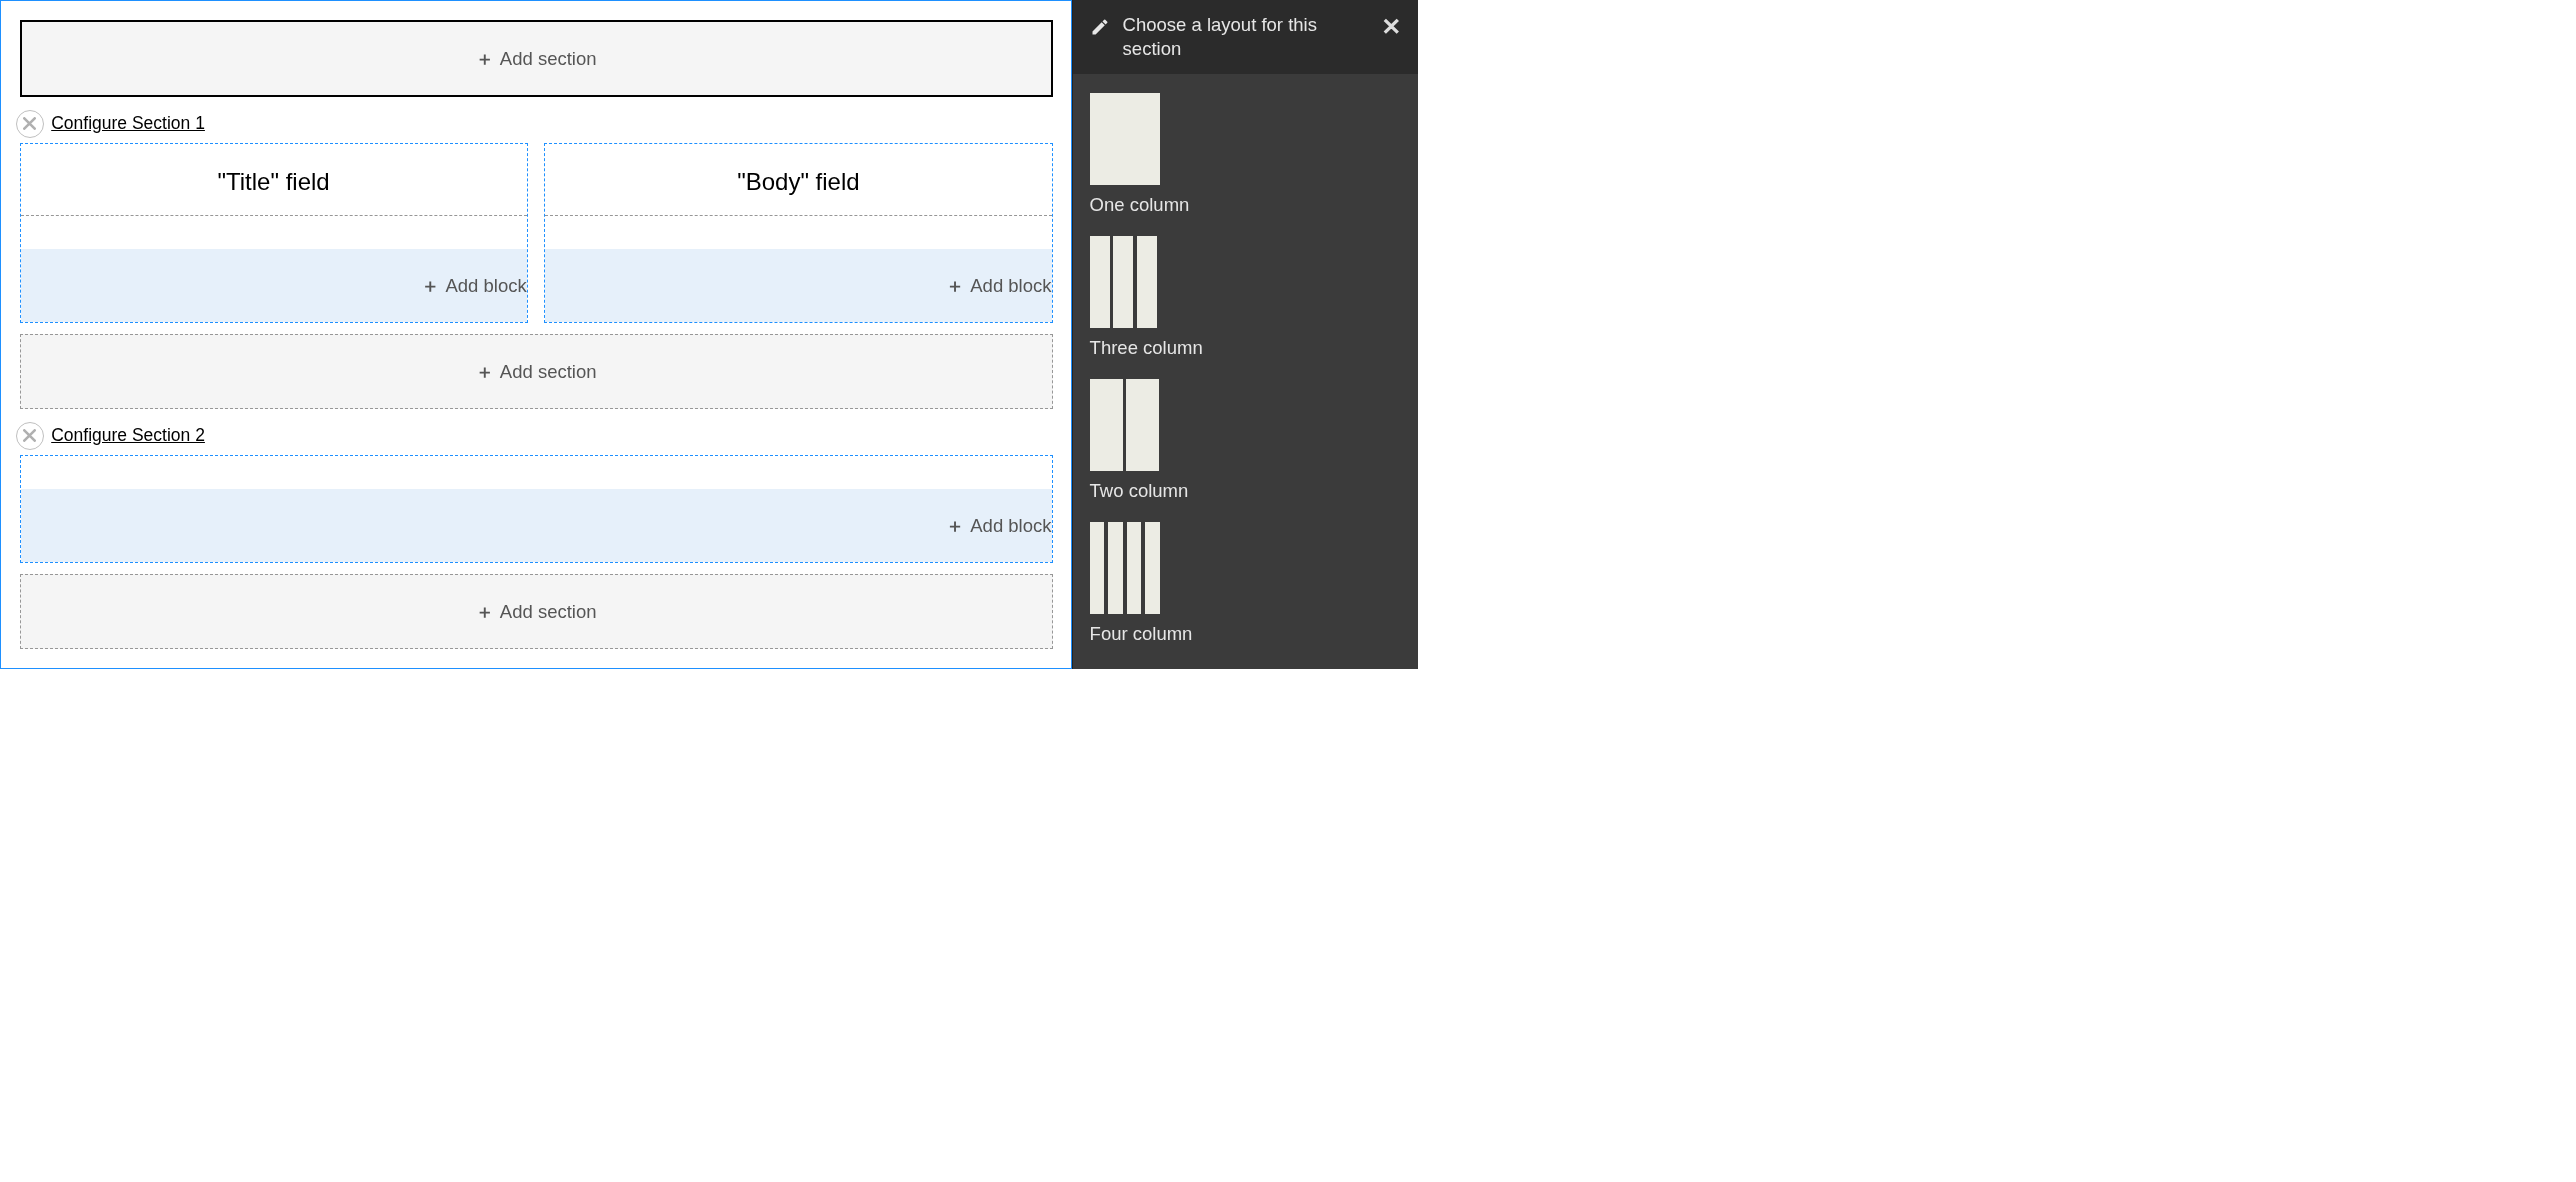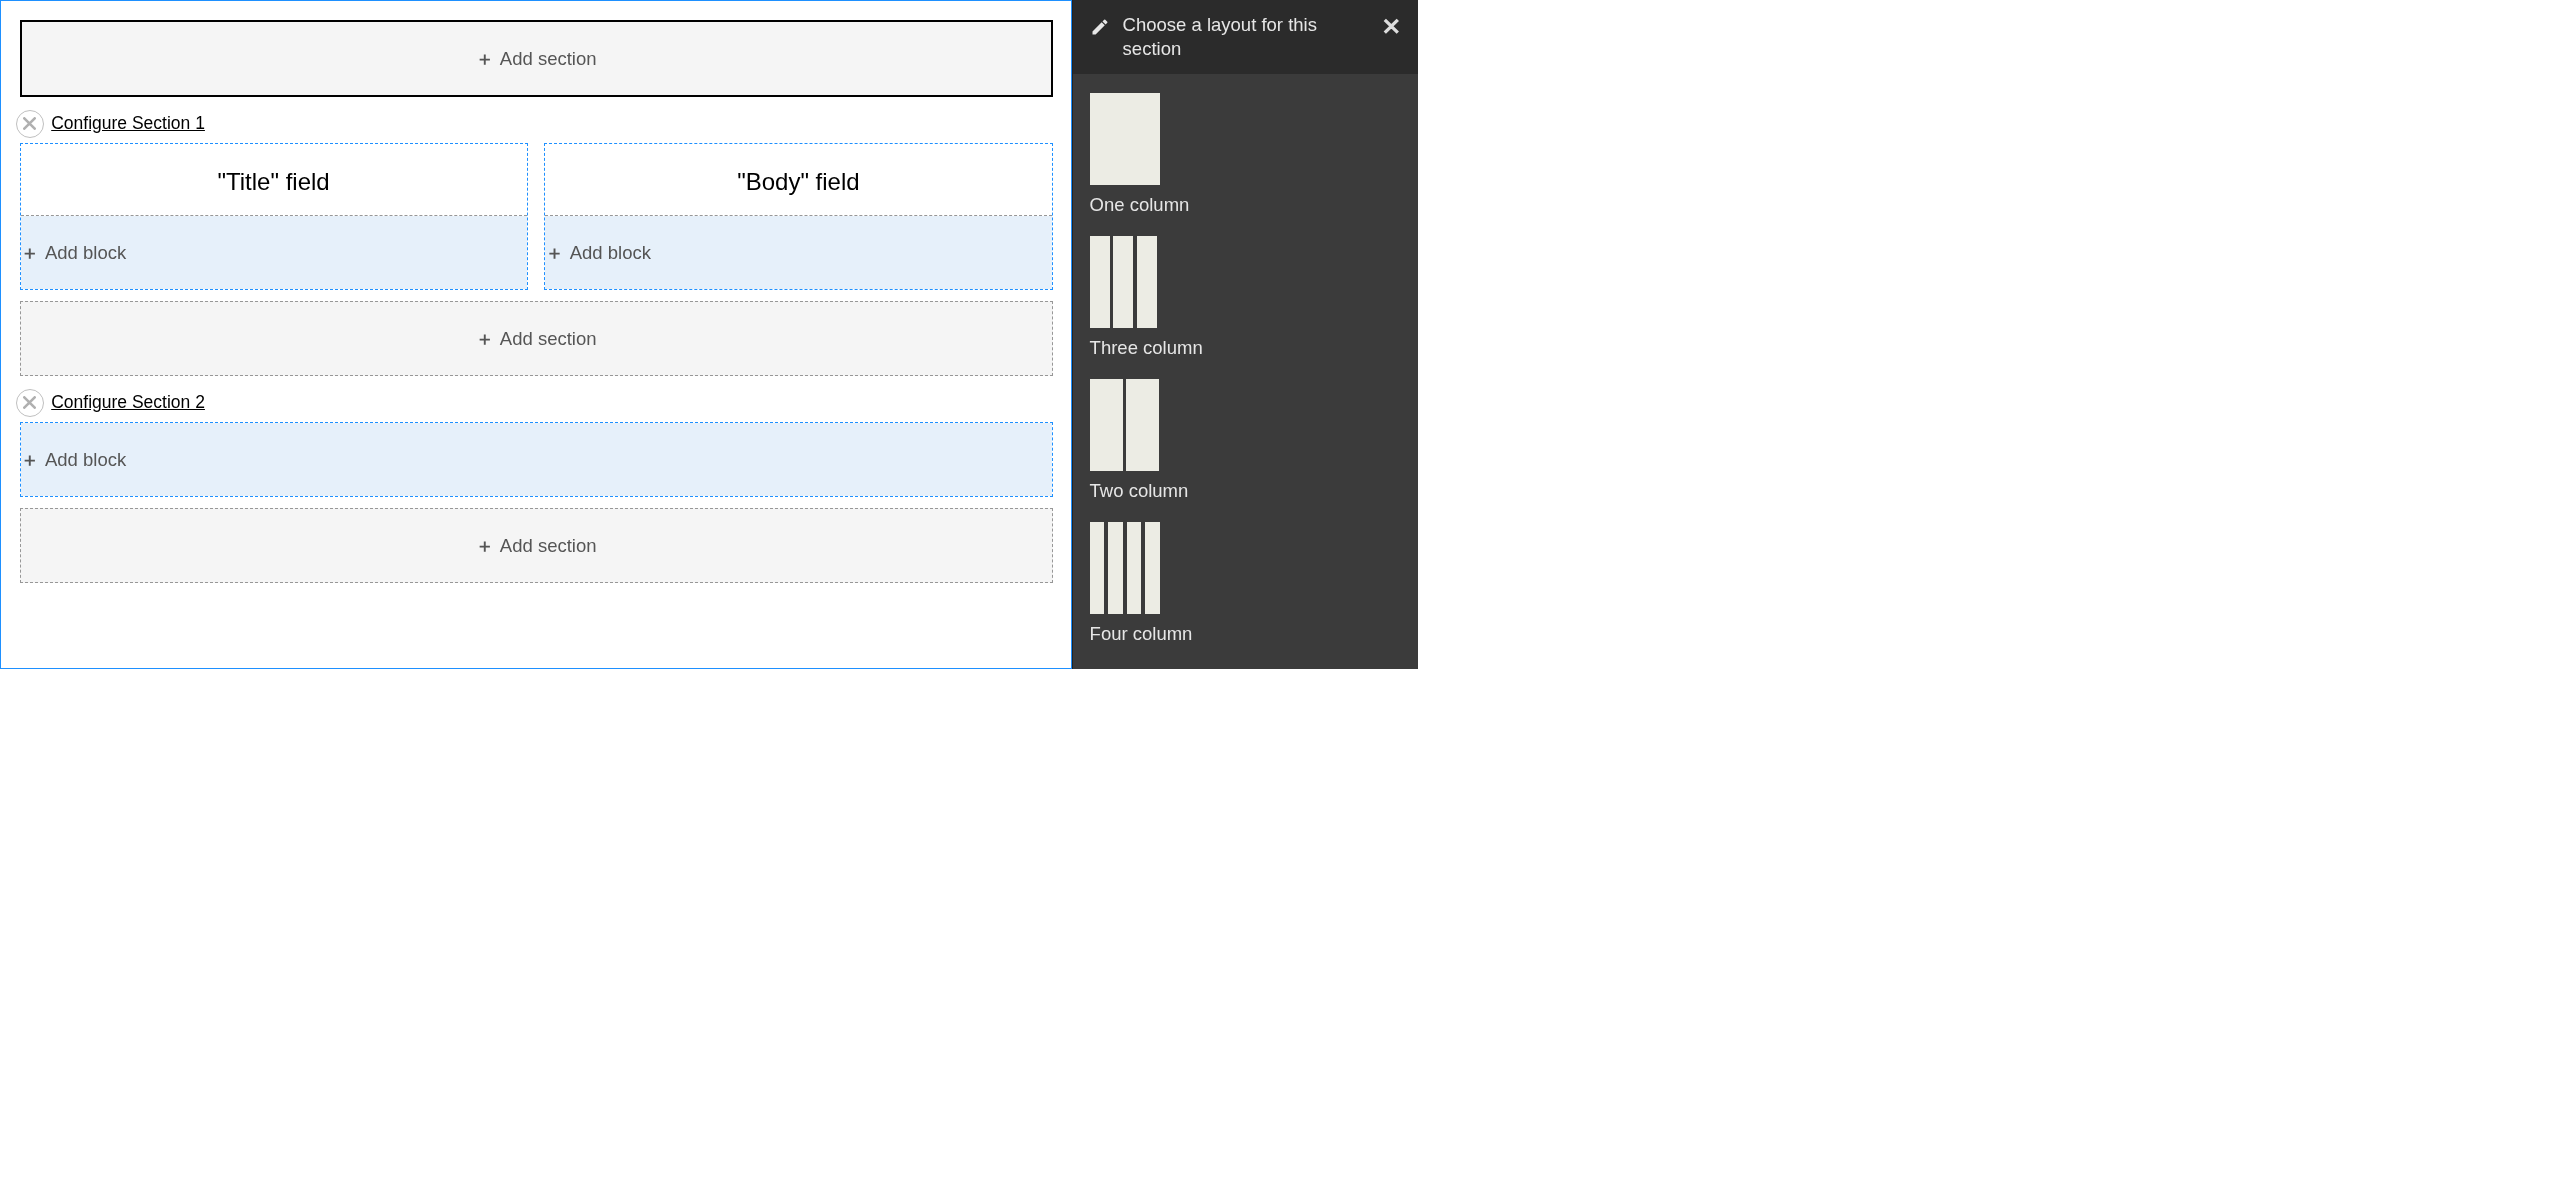--- a/index.html
+++ b/index.html
@@ -67,21 +67,22 @@
   }
   .block-label {
     text-align: center;
     font-size: 24px;
     padding: 24px 0 18.5px;
     border-bottom: 1.8px dashed #979797;
   }
   .add-block {
     background: #e6f0fa;
     padding: 24px 0;
-    text-align: left;
+    text-align: right;
+    margin-top: 33px;
   }
   .sidebar {
     width: 346px;
     background: #3b3b3b;
     color: #e6e6e6;
     display: flex;
     flex-direction: column;
     border-left:0.9px solid #222;
   }
   .sidebar-header {

